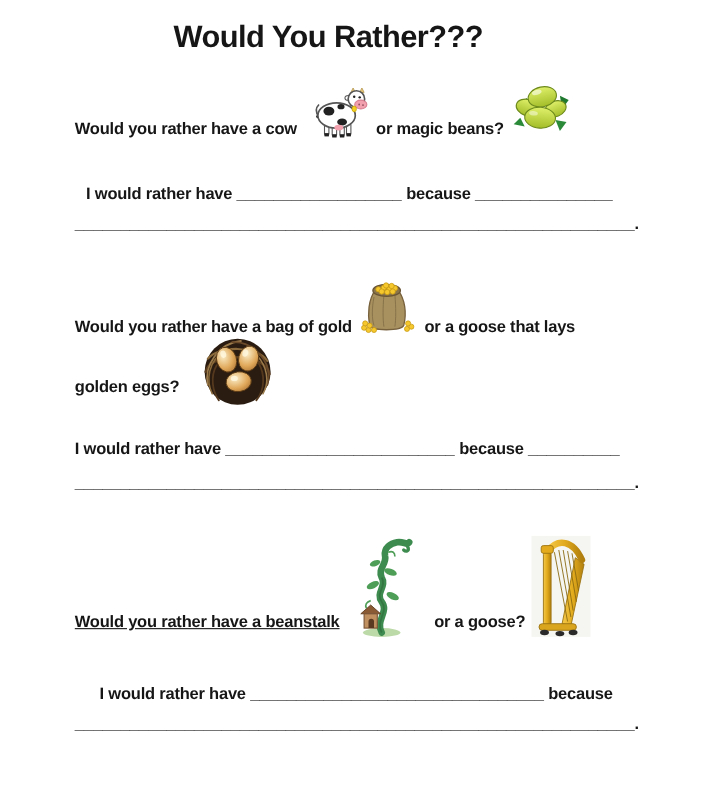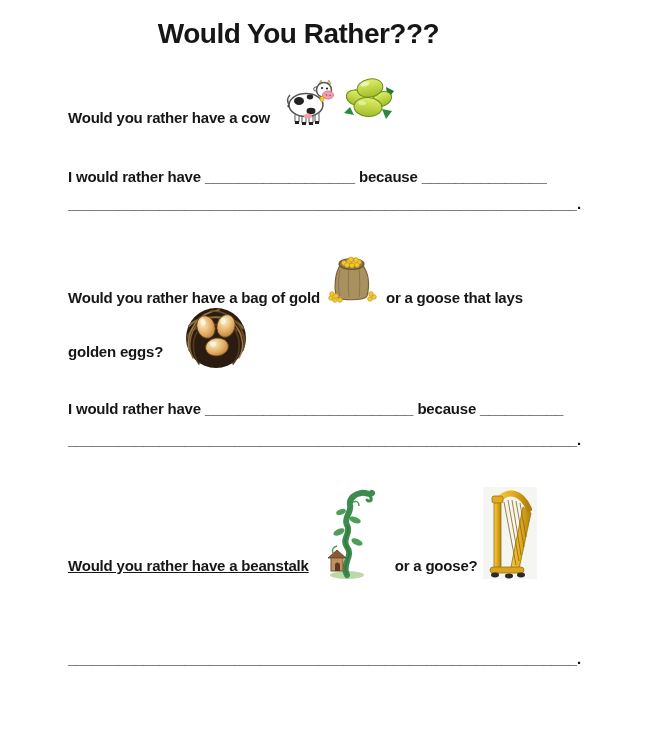--- a/index.html
+++ b/index.html
@@ -21,20 +21,21 @@
   .qrow{
     position:absolute;left:68px;
     display:flex;align-items:flex-end;
     font-size:15px;font-weight:bold;line-height:20px;letter-spacing:-0.2px;
     white-space:nowrap;
   }
   .arow{
     position:absolute;left:68px;right:40px;
     font-size:15px;font-weight:bold;line-height:22px;letter-spacing:-0.2px;
     white-space:nowrap;
+    text-align:right;
   }
   .linerow{
     position:absolute;left:68px;
     font-size:15px;font-weight:bold;line-height:22px;
     white-space:nowrap;
   }
   .blank{letter-spacing:0;}
   .icon{display:inline-block;line-height:0;}
   
   #q1{top:74px;height:54px;align-items:flex-end;}
@@ -90,20 +91,21 @@
         <ellipse cx="34" cy="11" rx="3.4" ry="2.2" fill="#fff" stroke="#555"></ellipse>
         <circle cx="41" cy="12" r="7.5" fill="#fff" stroke="#555" stroke-width="1.5"></circle>
         <ellipse cx="45" cy="17" rx="5.5" ry="4" fill="#f2a0ae" stroke="#d87f92"></ellipse>
         <circle cx="43.5" cy="17" r="0.8" fill="#8a4a58"></circle>
           <circle cx="47" cy="17.5" r="0.8" fill="#8a4a58"></circle>
         <circle cx="39" cy="10" r="1.1" fill="#222"></circle>
           <circle cx="44" cy="10.5" r="1.1" fill="#222"></circle>
         <ellipse cx="39" cy="21" rx="2" ry="2.6" fill="#f6d21e" stroke="#c7a60e" stroke-width="0.7"></ellipse>
       </svg>
     </span>
+    <span class="t2">or magic beans?</span>
     <span class="icon beans">
       <svg width="54" height="52" viewBox="0 0 54 52">
         <defs>
           <linearGradient id="bgrad" x1="0" y1="0" x2="0" y2="1">
             <stop offset="0" stop-color="#dff06a"></stop>
               <stop offset="1" stop-color="#a3bd28"></stop>
           </linearGradient>
         </defs>
         <path d="M4,26 l10,-8 l2,10 z" fill="#1f7a2f"></path>
         <path d="M44,16 l8,4 l-6,8 z" fill="#1f7a2f"></path>
@@ -243,17 +245,22 @@
         <rect x="11" y="14" width="7" height="68" rx="3" fill="url(#hg)" stroke="#9a7210" stroke-width="0.8"></rect>
         <rect x="9" y="9" width="11" height="7" rx="2" fill="#e2aa1c" stroke="#9a7210" stroke-width="0.8"></rect>
         <rect x="7" y="80" width="34" height="6" rx="3" fill="#d9a41e" stroke="#9a7210" stroke-width="0.8"></rect>
         <ellipse cx="12" cy="88" rx="4" ry="2.4" fill="#2a2a2a"></ellipse>
         <ellipse cx="26" cy="89" rx="4" ry="2.4" fill="#2a2a2a"></ellipse>
         <ellipse cx="38" cy="88" rx="4" ry="2.4" fill="#2a2a2a"></ellipse>
       </svg>
     </span>
   </div>
 
+  <div class="arow" id="a3">
+    <span>I would rather have</span>
+    <span class="blank">________________________________</span>
+    <span>because</span>
+  </div>
   <div class="linerow" id="l3">
     <span class="blank">_____________________________________________________________</span><span>.</span>
   </div>
 
 </div>
 
 </body></html>

